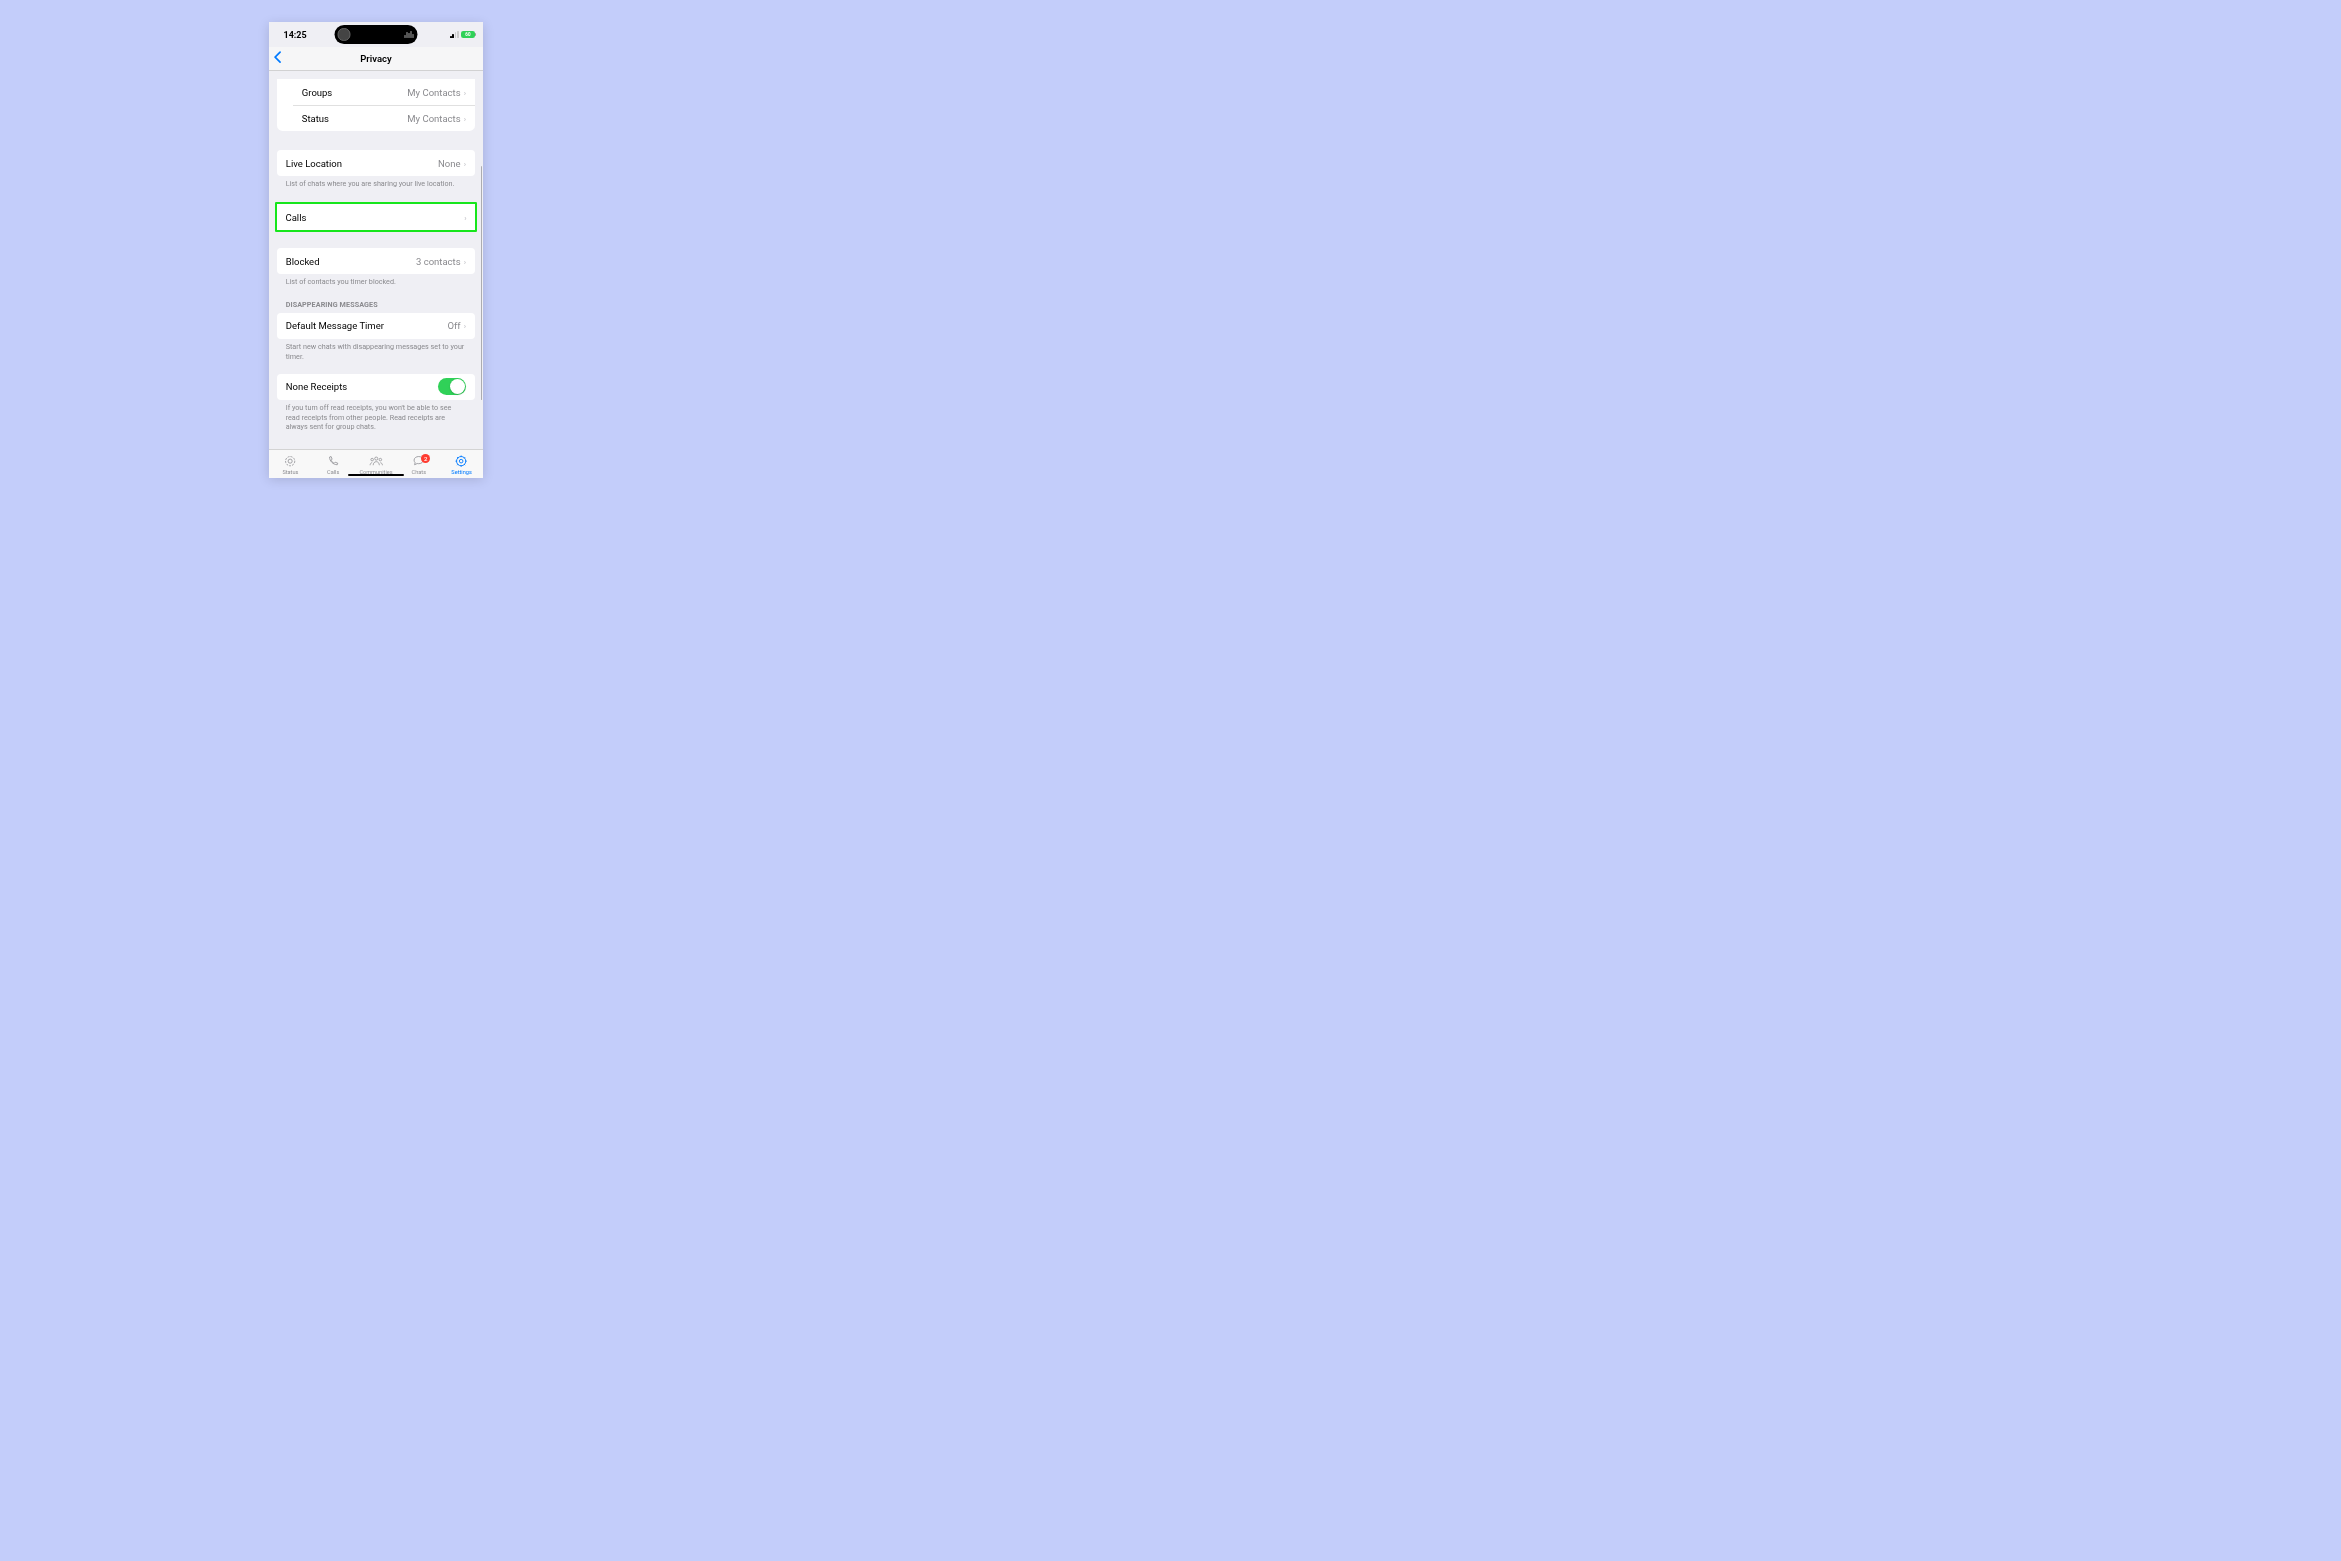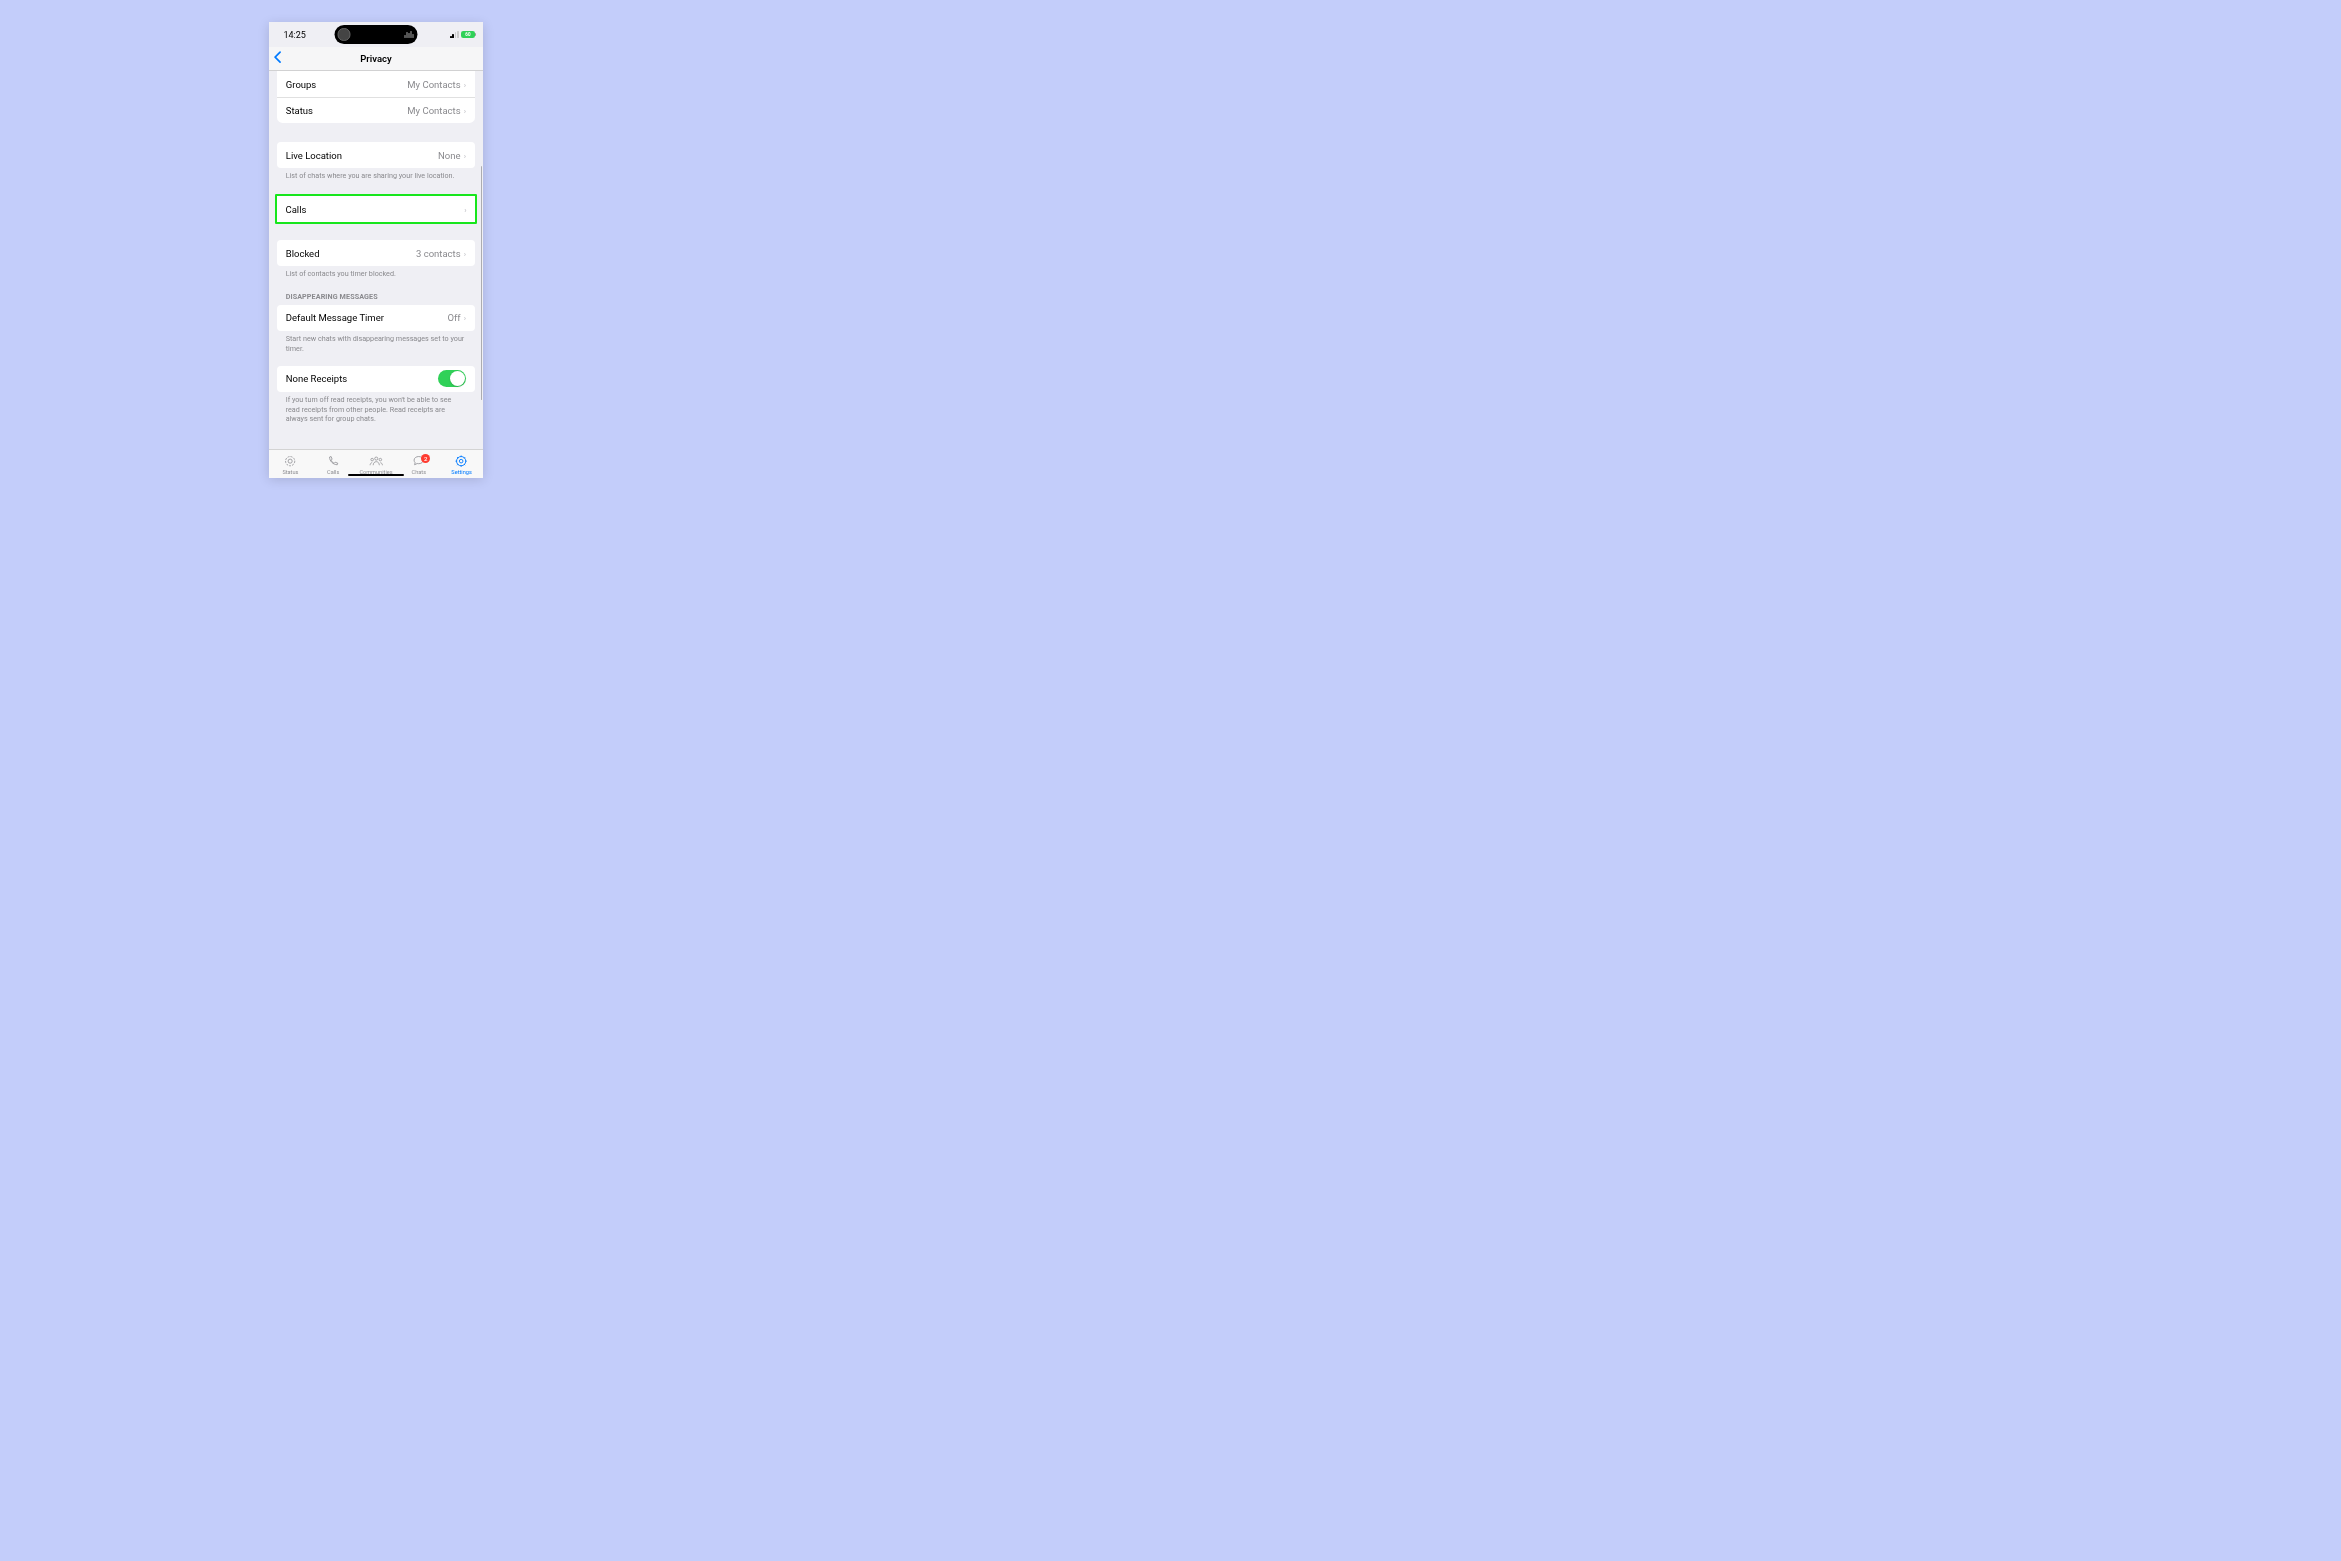--- a/index.html
+++ b/index.html
@@ -26,21 +26,21 @@
     }
     .status-bar {
       height: 25px;
       display: flex;
       align-items: center;
       padding: 0 9px;
       position: relative;
     }
     .status-time {
       font-size: 9px;
-      font-weight: 400;
+      font-weight: 700;
       color: #000;
       position: absolute;
       left: 14.5px;
     }
     .dynamic-island {
       position: absolute;
       left: 50%;
       transform: translateX(-50%);
       width: 83px;
       height: 18.4px;
@@ -137,21 +137,22 @@
       position: relative;
     }
     .group {
       background: #fff;
       border-radius: 4px;
       margin: 0 8.4px;
       overflow: hidden;
     }
     .group-top-trunc {
       border-radius: 0 0 5.6px 5.6px;
-      margin-top: 0;
+      margin-top: 8px;
+      padding-left: 16px;
     }
     .row {
       display: flex;
       align-items: center;
       height: 26px;
       padding: 0 8.4px;
     }
     .row + .row {
       border-top: 0.3px solid rgba(0,0,0,0.12);
       margin-left: 0;

